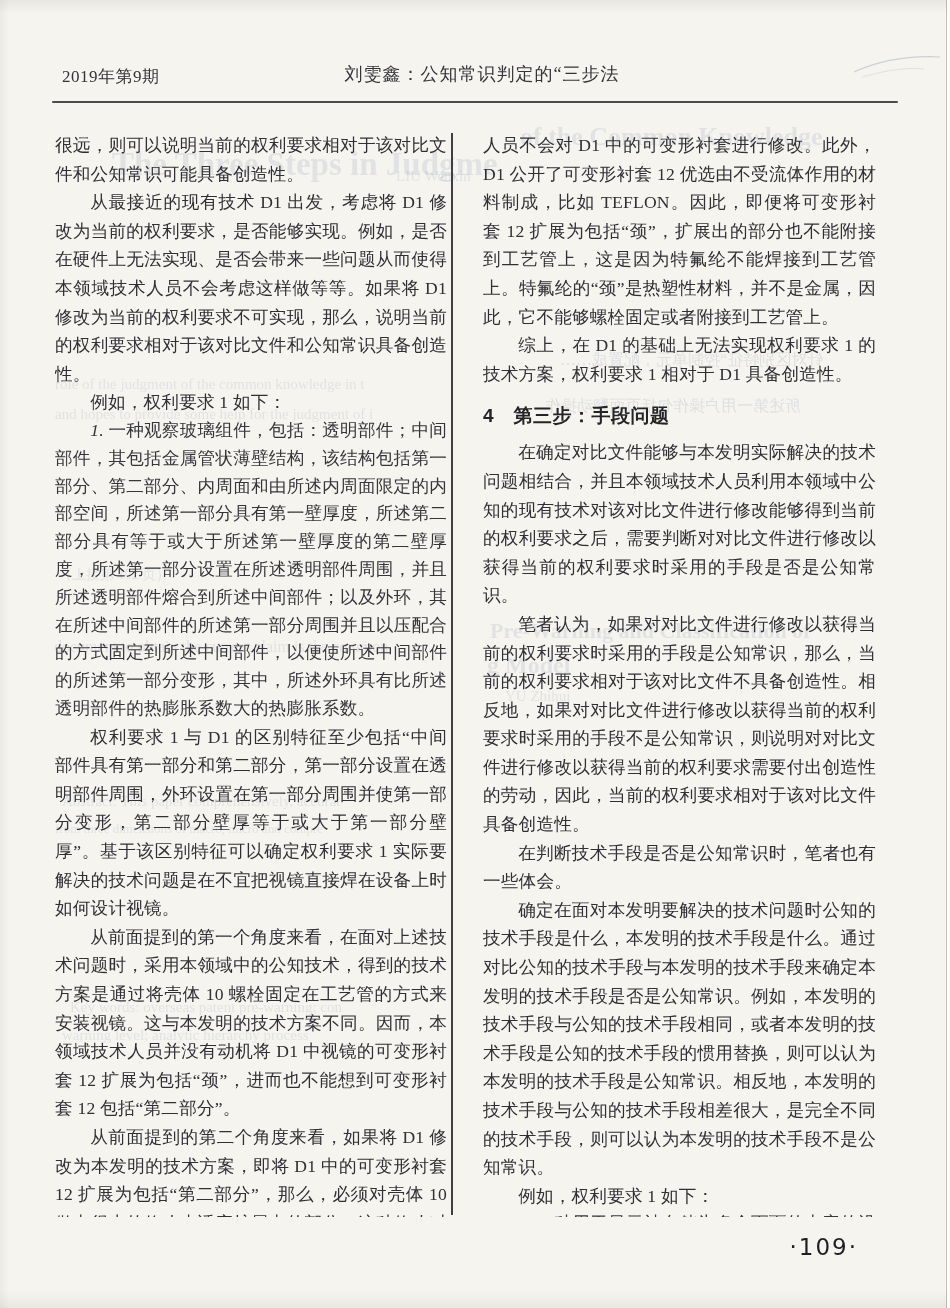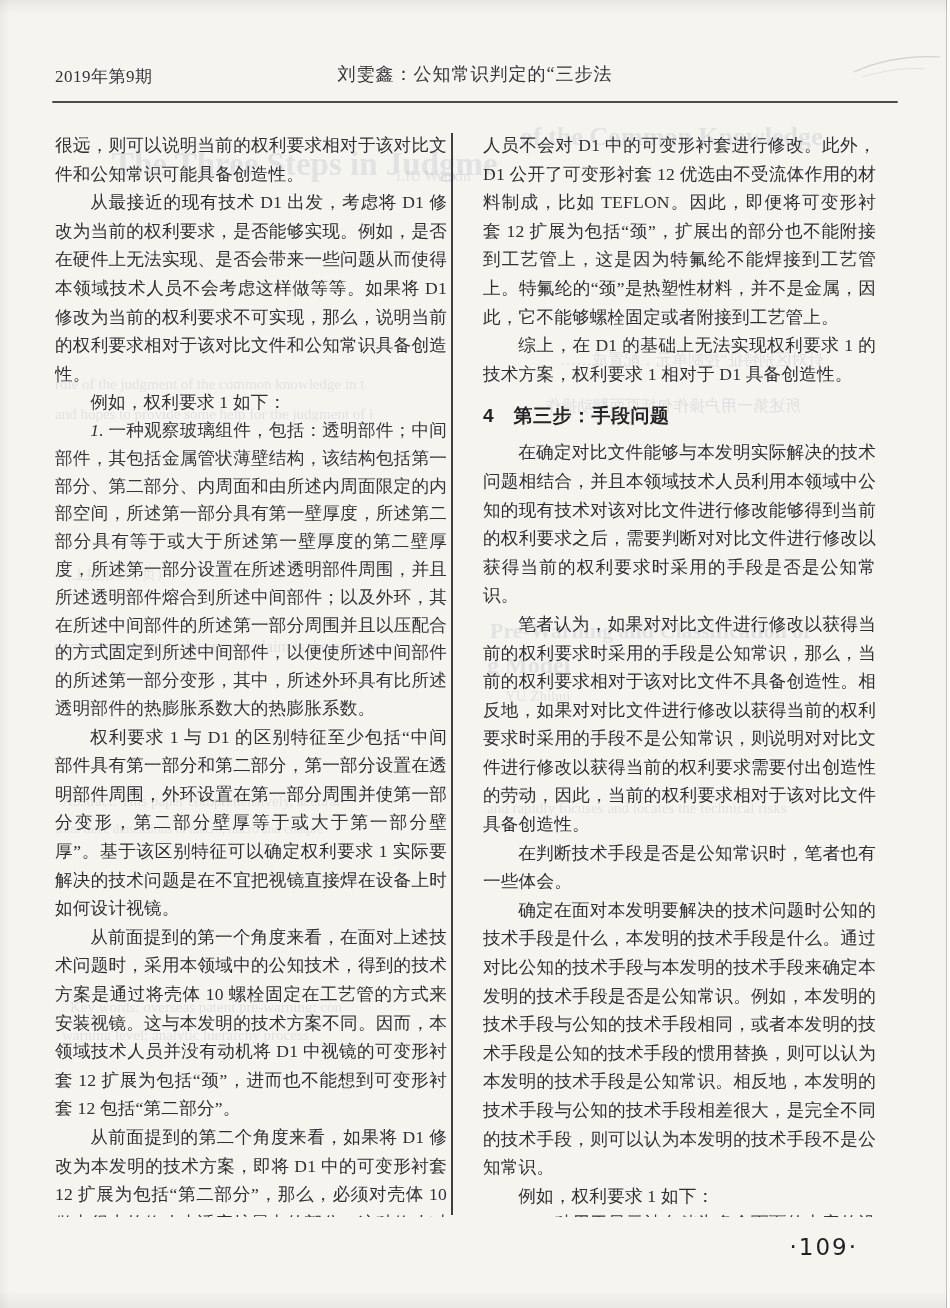--- a/index.html
+++ b/index.html
@@ -18,21 +18,21 @@
   
   .page-edge{
     position:absolute;top:0;right:3px;width:1px;height:1308px;
     background:rgba(60,60,60,0.28);
   }
   .page-edge-strip{
     position:absolute;top:0;right:0;width:3px;height:1308px;
     background:#fdfcfa;
   }
   .header-row{
-    position:absolute;top:62px;left:55px;width:840px;height:30px;
+    position:absolute;top:62px;left:62px;width:840px;height:30px;
     font-size:17px;
   }
   .issue{position:absolute;left:0;top:3px;letter-spacing:0.5px;}
   .running-title{
     position:absolute;left:0;right:0;top:0;text-align:center;
     font-size:18px;letter-spacing:1px;
   }
   .header-rule{
     position:absolute;top:101px;left:52px;width:846px;height:2px;
     background:#4c4c50;border-radius:1px;
@@ -103,21 +103,20 @@
       <div class="ghost" style="left: 54px; top: 638px; font-size: 16px;">document to obtain the current claim is the common</div>
       <div class="ghost" style="left: 62px; top: 793px; font-size: 15px; text-align: right;">Abstract: This paper comprehensively, accurat</div>
       <div class="ghost" style="left: 55px; top: 821px; font-size: 13px;">from three dimensions of macro, micro and compre</div>
       <div class="ghost" style="left: 70px; top: 999px; font-size: 15px;">Key words: overseas patent pre-warning; con</div>
       <div class="ghost" style="left: 62px; top: 1027px; font-size: 15px;">warning level; analytic hierarchy process</div>
       <div class="ghost mirrored" style="left: 560px; top: 350px; font-size: 16px;">针对区别特征“控制单元，配置成……</div>
       <div class="ghost mirrored" style="left: 545px; top: 396px; font-size: 16px;">所述第一用户操作包括页面翻动操作</div>
       <div class="ghost" style="left: 490px; top: 618px; font-size: 22px; font-weight: 700;">Pre-Warning and Classification of</div>
       <div class="ghost" style="left: 487px; top: 652px; font-size: 24px; font-weight: 700;">g Model</div>
       <div class="ghost" style="left: 505px; top: 688px; font-size: 15px;">YU Zhihui</div>
-      <div class="ghost" style="left: 487px; top: 800px; font-size: 15px;">and rapidly focuses and locates the technical risks</div>
     </div>
 
   <div class="header-row">
     <span class="issue">2019年第9期</span>
     <span class="running-title">刘雯鑫：公知常识判定的“三步法</span>
   </div>
   <div class="header-rule"></div>
 
   <div class="columns">
     <div class="col col-left">

